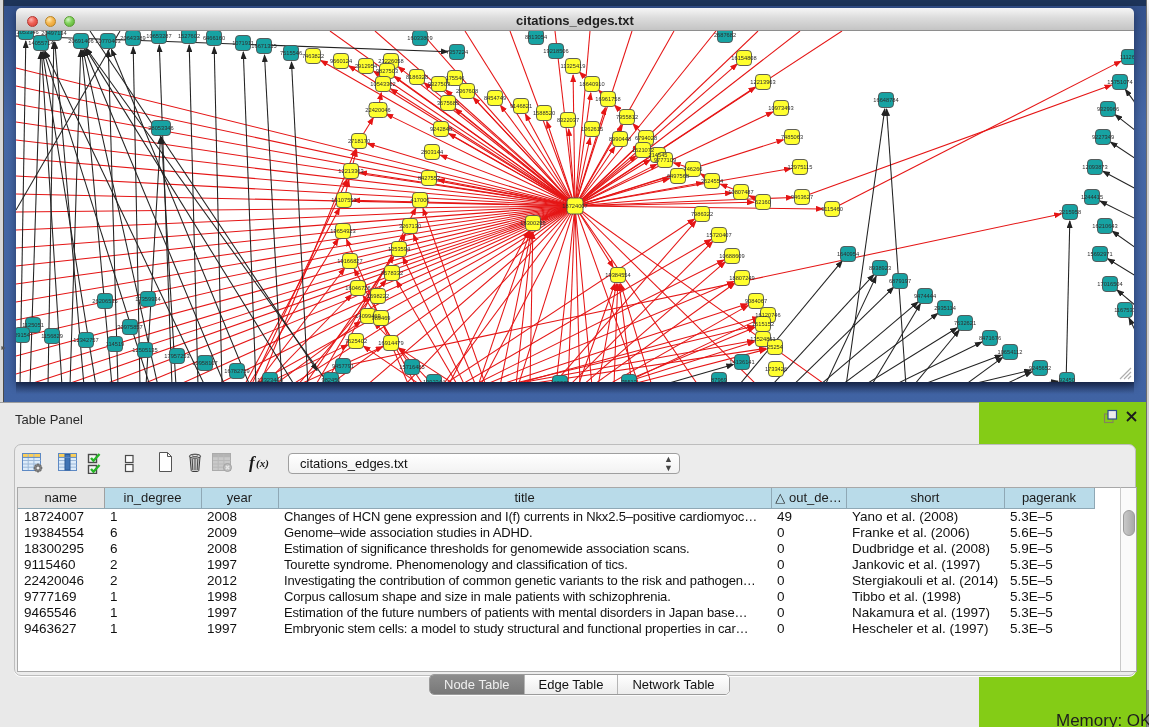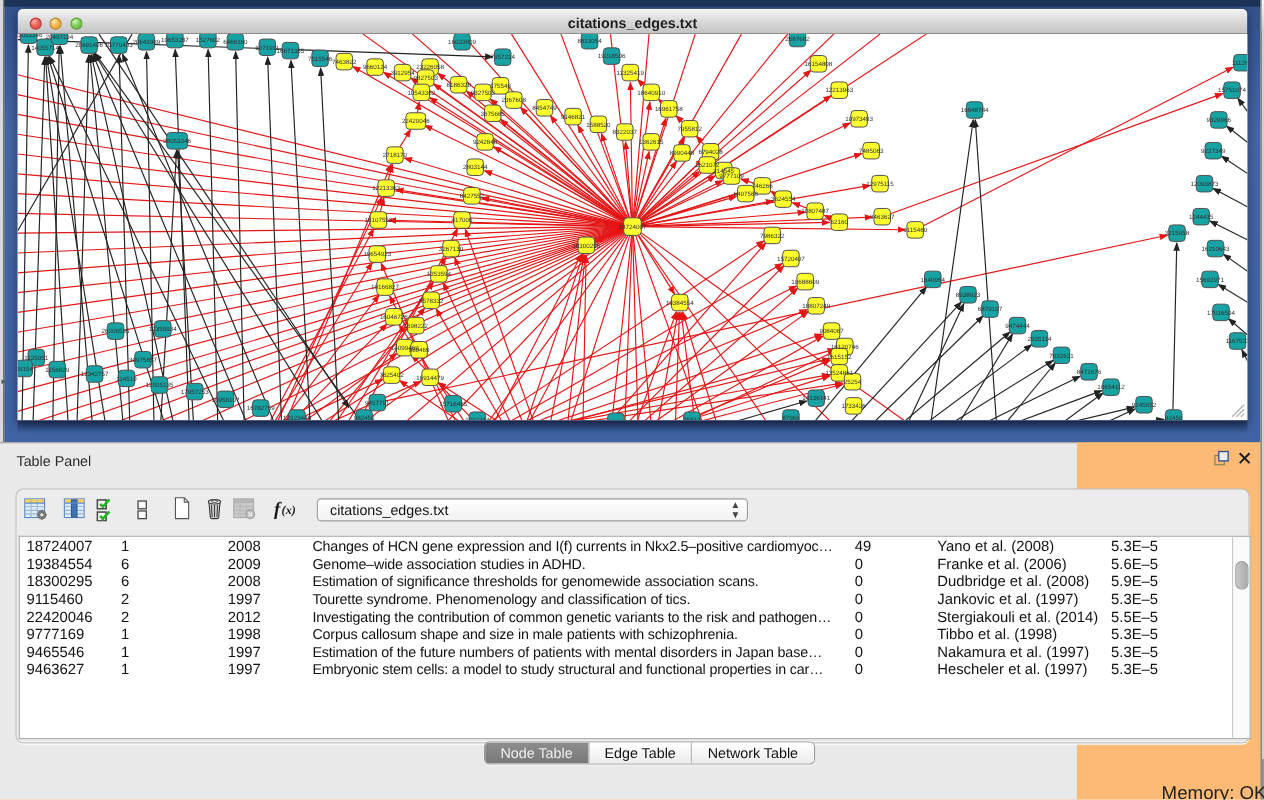--- a/index.html
+++ b/index.html
@@ -1,15 +1,15 @@
 <!DOCTYPE html>
 <html><head><meta charset="utf-8"><style>
 *{margin:0;padding:0;box-sizing:border-box}
 html,body{width:1149px;height:727px;overflow:hidden;font-family:"Liberation Sans",sans-serif}
-#app{position:relative;width:1149px;height:727px;background:#fdba74}
+#app{position:relative;width:1149px;height:727px;background:#84cc16}
 #desktop{position:absolute;left:4px;top:0;width:1142px;height:402px;background:linear-gradient(#33518b,#4668a6 30%,#4063a3)}
 #desktop .topline{position:absolute;left:0;top:0;width:100%;height:6px;background:#1d3459}
 #leftstrip{position:absolute;left:0;top:0;width:4px;height:402px;background:#d8d8d8;border-right:1px solid #4a4a4a}
 #rightstrip{position:absolute;left:1146px;top:0;width:3px;height:727px;background:#cfcfcf;border-left:1px solid #6b6b6b}
 #rightstrip .tb{position:absolute;top:0;left:0;width:3px;height:28px;background:linear-gradient(#fafafa,#d0d0d0)}
 #rightstrip .bt{position:absolute;top:690px;left:0;width:3px;height:37px;background:#8f8f8f}
 #frame{position:absolute;left:12px;top:8px;width:1118px;height:374px;border-radius:5px 5px 0 0;box-shadow:0 3px 10px rgba(0,0,20,.45)}
 #titlebar{position:absolute;left:0;top:0;width:100%;height:23px;border-radius:5px 5px 0 0;background:linear-gradient(#f6f6f6,#dcdcdc 45%,#c4c4c4);border-bottom:1px solid #8e8e8e}
 #titlebar .tl{position:absolute;top:7.5px;width:11px;height:11px;border-radius:50%}
 #titlebar .t1{left:11px;background:radial-gradient(circle at 35% 30%,#ffb3ad,#ee6156 45%,#d73c32);border:1px solid #b33630}
@@ -28,21 +28,21 @@
 #combo{position:absolute;left:267px;top:3px;width:392px;height:21px;background:linear-gradient(#ffffff,#f2f2f2);border:1px solid #9f9f9f;border-radius:4px;font-size:13px;color:#111;line-height:19px;padding-left:11px}
 #combo .arr{position:absolute;right:6px;top:1px;font-size:9px;color:#444;line-height:9px}
 #tbl{position:absolute;left:2px;top:42px;width:1103px;height:185px;background:#fff;border:1px solid #a8a8a8;border-right:none}
 #sbar{position:absolute;left:1105px;top:42px;width:17px;height:185px;background:#fafafa;border:1px solid #a8a8a8;border-left:1px solid #c9c9c9}
 #sbar .thumb{position:absolute;left:2px;top:22px;width:12px;height:26px;background:linear-gradient(90deg,#c9c9c9,#a9a9a9);border-radius:6px;border:1px solid #9a9a9a}
 table{border-collapse:collapse;table-layout:fixed;width:1076px;font-size:13.5px}
 th{height:20px;background:#b9dbe9;border-right:1px solid #8fa8b5;border-bottom:1px solid #8fa8b5;font-weight:normal;font-size:13px;color:#1c1c1c;overflow:hidden;white-space:nowrap}
 th.first{background:#e4e4e4;border-right:1px solid #a0a0a0}
 td{height:16px;padding:0 2px 0 6px;overflow:hidden;white-space:nowrap;color:#111;font-size:13.5px}
 td.ttl{font-size:13px;letter-spacing:-.15px}
-#tabs{position:absolute;left:440px;top:271px;height:21px;display:flex;border:1px solid #9b9b9b;border-radius:5px;overflow:hidden;background:#fff;box-shadow:0 1px 0 rgba(255,255,255,.8)}
+#tabs{position:absolute;left:429px;top:271px;height:21px;display:flex;border:1px solid #9b9b9b;border-radius:5px;overflow:hidden;background:#fff;box-shadow:0 1px 0 rgba(255,255,255,.8)}
 #tabs .seg{padding:0 14px;line-height:20px;font-size:13px;color:#111;background:linear-gradient(#ffffff,#ececec);border-left:1px solid #b5b5b5}
 #tabs .seg.sel{background:linear-gradient(#8d8d8d,#787878);color:#efefef;border-left:none}
 #mem{position:absolute;left:1056px;top:308px;font-size:17px;color:#1e1e1e;white-space:nowrap}
 #mem .dot{display:inline-block;width:12px;height:12px;border-radius:50%;background:#35bb3f;border:1px solid #2b2b2b;vertical-align:-2px;margin-left:5px}
 #arrowtab{position:absolute;left:0px;top:344px;width:4px;height:10px;font-size:7px;color:#555}
 </style></head><body>
 <div id="app">
 <div id="leftstrip"></div>
 <div id="desktop">
       <div class="topline"></div>
@@ -632,20 +632,29 @@
               <col style="width:86px">
               <col style="width:97px">
               <col style="width:77px">
               <col style="width:493px">
               <col style="width:75px">
               <col style="width:158px">
               <col style="width:90px">
             </colgroup>
             <tbody>
               <tr>
+                <th class="first">name</th>
+                <th>in_degree</th>
+                <th>year</th>
+                <th>title</th>
+                <th>△ out_de…</th>
+                <th>short</th>
+                <th>pagerank</th>
+              </tr>
+              <tr>
                 <td>18724007</td>
                 <td>1</td>
                 <td>2008</td>
                 <td class="ttl">Changes of HCN gene expression and I(f) currents in Nkx2.5–positive cardiomyoc…</td>
                 <td>49</td>
                 <td>Yano et al. (2008)</td>
                 <td>5.3E–5</td>
               </tr>
               <tr>
                 <td>19384554</td>

